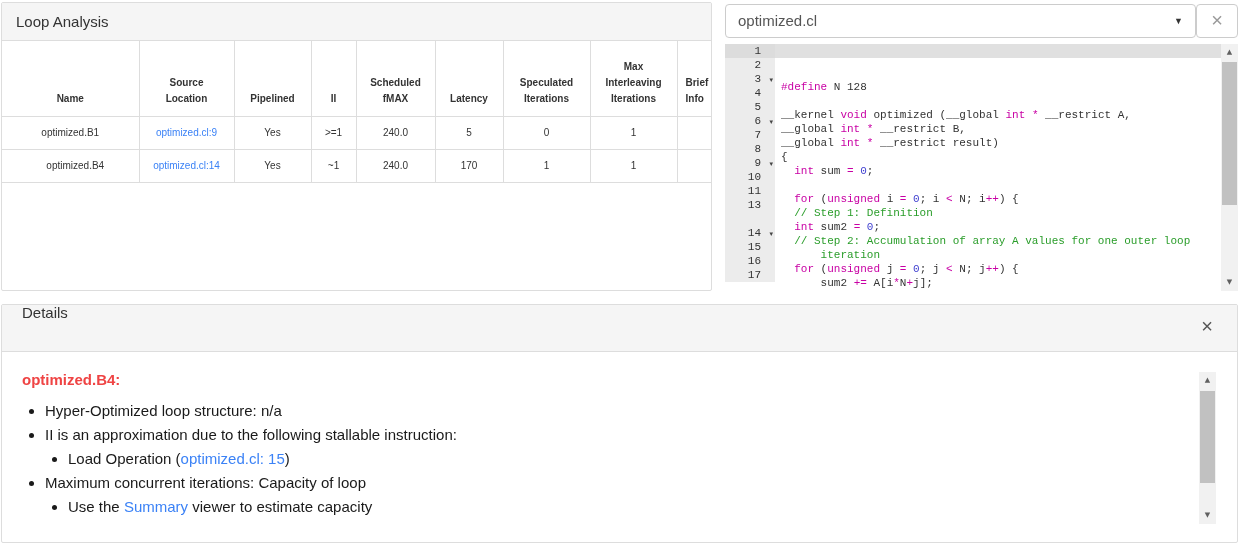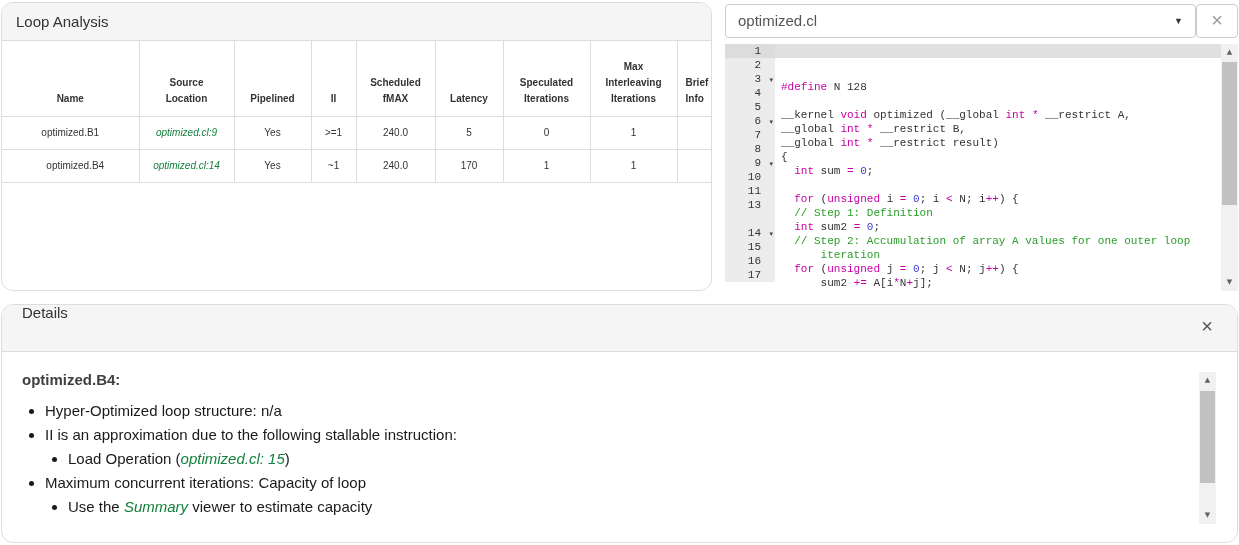--- a/index.html
+++ b/index.html
@@ -5,40 +5,40 @@
   * { margin:0; padding:0; box-sizing:border-box; }
   html,body { background:#fff; }
   body {
     width:1239px; height:545px; overflow:hidden;
     font-family:"Liberation Sans","DejaVu Sans",sans-serif;
     color:#333;
   }
   .top-row { margin:2px 1px 0 1px; display:flex; gap:13px; height:289px; }
 
   
-  .panel { border:1px solid #ddd; border-radius:12px; background:#fff; overflow:hidden; }
+  .panel { border:1px solid #ddd; border-radius:2px; background:#fff; overflow:hidden; }
   .panel-header {
     background:#f5f5f5; border-bottom:1px solid #ddd;
     font-size:15px; color:#333;
   }
 
   
   .loop-panel { width:711px; height:289px; }
   .loop-panel .panel-header { height:38px; line-height:38px; padding-left:14px; }
   .loop-table { border-collapse:collapse; width:100%; table-layout:fixed; }
   .loop-table th, .loop-table td { border:1px solid #ddd; font-size:10px; text-align:center; }
   .loop-table th {
     font-weight:bold; vertical-align:bottom; padding:6px 8px 9px 8px;
     height:75px; color:#333; line-height:16px;
   }
   .loop-table td { padding:8px; height:33px; color:#333; }
   .loop-table tr > *:first-child { border-left:none; }
   .loop-table tr > *:last-child { border-right:none; }
   .loop-table thead tr > * { border-top:none; }
-  a.loc-link, .lnk { color:#15803d; text-decoration:none; cursor:pointer;font-style:italic; }
+  a.loc-link, .lnk { color:#3b82f6; text-decoration:none; cursor:pointer; }
 
   
   .code-col { width:513px; display:flex; flex-direction:column; }
   .file-row { display:flex; height:34px; margin-top:2px; }
   .file-select {
     flex:1; border:1px solid #ccc; border-radius:4px; background:#fff;
     font-size:15px; color:#555; line-height:32px; padding:0 12px;
     position:relative; cursor:pointer;
   }
   .file-select .caret {
@@ -88,21 +88,21 @@
   #details-scroll .thumb { top:19px; height:92px; }
 
   
   .details-panel { margin:13px 1px 0 1px; height:239px; position:relative; }
   .details-panel .panel-header {
     height:47px; line-height:46px; padding:0 24px 15px 20px;
     display:flex; justify-content:space-between; align-items:flex-end;
   }
   .x-close { color:#555; font-size:20px; line-height:20px; cursor:pointer; }
   .details-body { position:relative; padding:19px 60px 0 20px; font-size:15px; color:#1a1a1a; }
-  .details-title { font-weight:bold; font-size:15px; margin-bottom:15px; color:#404040; }
+  .details-title { font-weight:bold; font-size:15px; margin-bottom:15px; color:#ef4444; }
   .details-body ul { list-style:disc; margin:0 0 0 23px; }
   .details-body li { margin-bottom:9px; line-height:15px; }
   .details-body ul ul { margin-top:9px; margin-left:23px; }
 </style>
 </head>
 <body>
 
 <div class="top-row">
 
   <section class="panel loop-panel">

